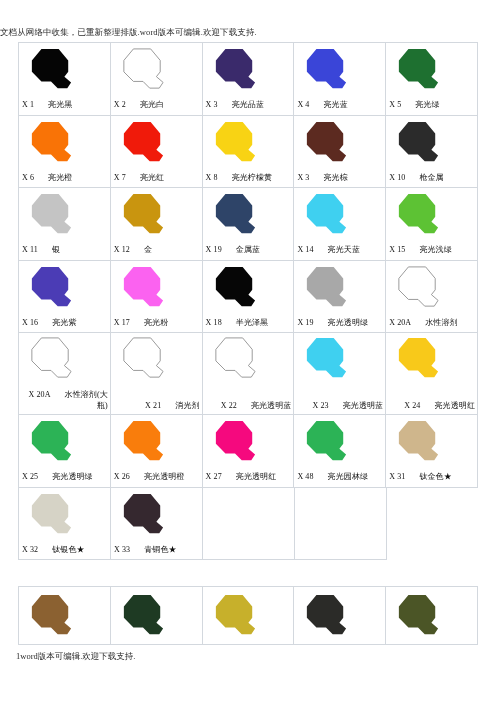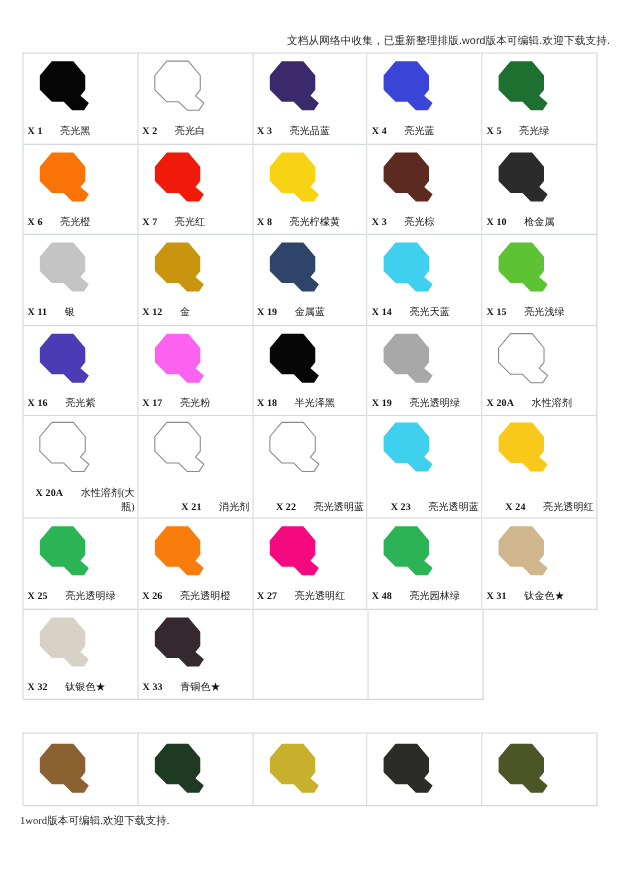--- a/index.html
+++ b/index.html
@@ -20,26 +20,26 @@
     width: 496px;
     height: 702px;
     position: relative;
     box-sizing: border-box;
   }
   .header-note {
     position: absolute;
     top: 26px;
     left: 0;
     right: 8px;
-    text-align: right;
+    text-align: left;
     font-size: 8.5px;
     line-height: 12px;
     letter-spacing: 0.1px;
     color: #2a2a2a;
-    font-family: Liberation Sans, sans-serif;
+    font-family: Liberation Serif, serif;
     white-space: nowrap;
   }
   .grid-main {
     position: absolute;
     top: 42px;
     left: 18px;
     width: 460px;
     border-top: 1px solid #d3d8de;
     border-left: 1px solid #d3d8de;
     box-sizing: border-box;
@@ -81,21 +81,21 @@
     line-height: 10.5px;
     font-family: "Liberation Serif", "DejaVu Serif", serif;
     color: #111111;
     letter-spacing: 0.1px;
   }
   .cell.tall .cell-label {
     bottom: 3px;
     line-height: 11px;
   }
   .code {
-    font-weight: bold;
+    font-weight: normal;
     font-family: "Liberation Serif", "DejaVu Serif", serif;
   }
   .cname {
     font-weight: normal;
     margin-left: 14px;
   }
   .cell.empty .swatch-wrap { visibility: hidden; }
   .grid-bottom {
     position: absolute;
     top: 586px;

